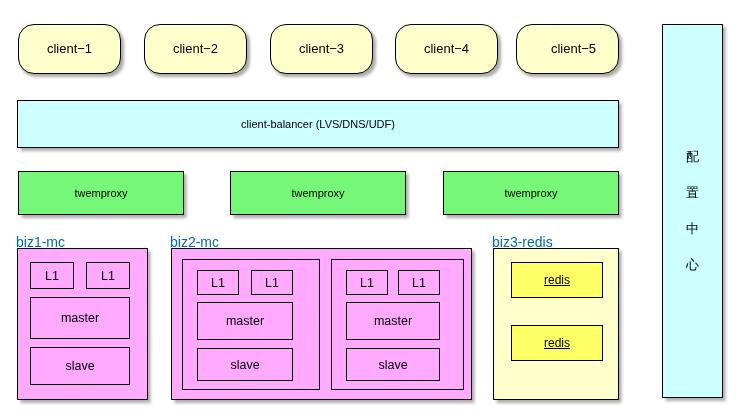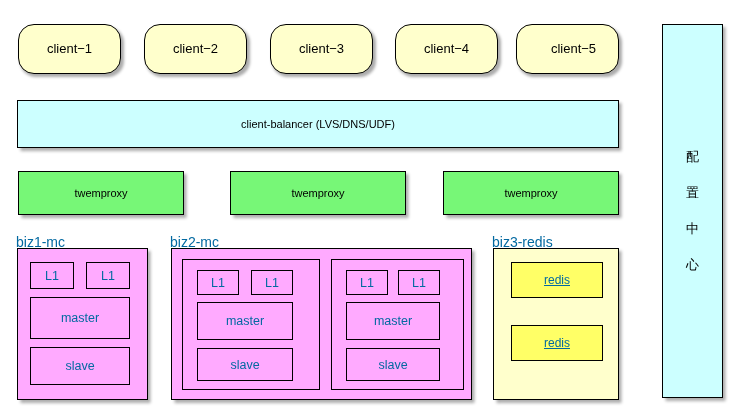--- a/index.html
+++ b/index.html
@@ -73,21 +73,21 @@
     background: #ffaaff;
   }
   .cell {
     position: absolute;
     box-sizing: border-box;
     border: 1.6px solid #000000;
     display: flex;
     align-items: center;
     justify-content: center;
     font-size: 12.5px;
-    color: #0369a1;
+    color: #000000;
   }
   .cell.mc { background: #ffaaff; }
   .cell.redisbox { background: #ffff66; font-size: 12px; text-decoration: underline; }
   .cell.l1 { font-size: 12.5px; }
   .config {
     position: absolute;
     box-sizing: border-box;
     left: 662px;
     top: 16px;
     width: 61px;

